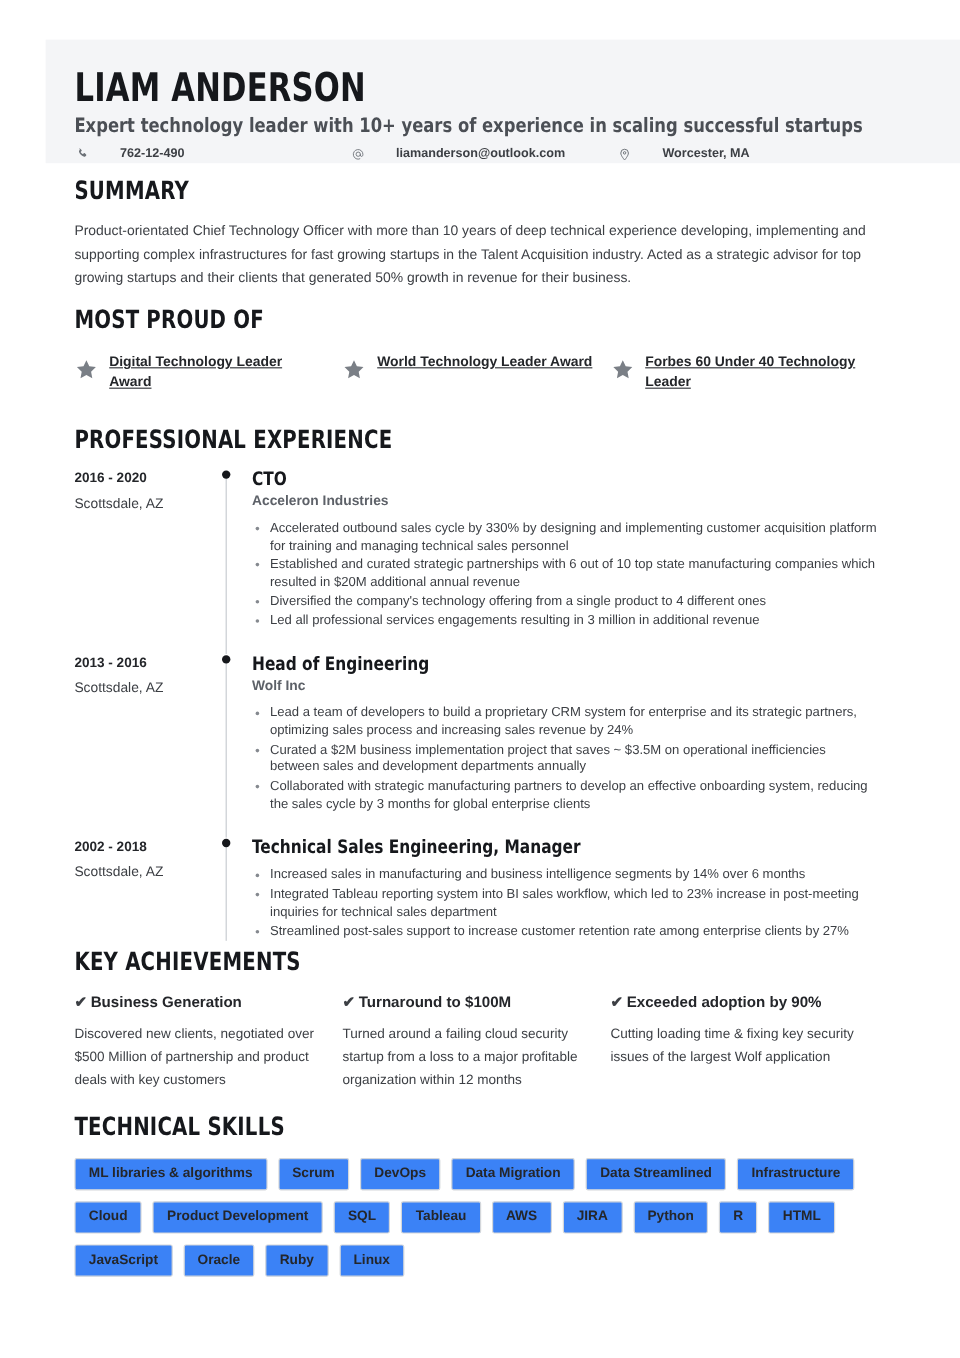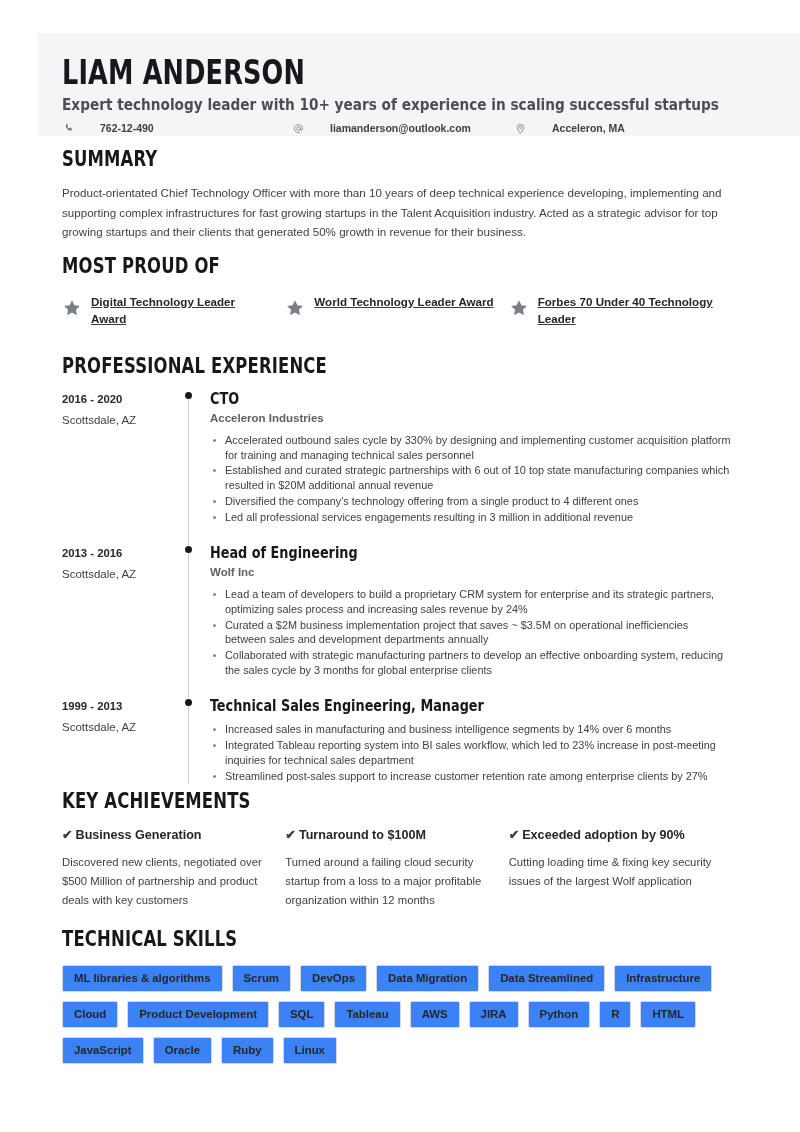--- a/index.html
+++ b/index.html
@@ -310,21 +310,21 @@
         <span>liamanderson@outlook.com</span>
       </div>
 
       <div class="contact-item location">
         <span class="contact-icon">
           <svg width="9" height="11" viewBox="0 0 12 16" fill="none" stroke="currentColor" stroke-width="1.2" aria-hidden="true">
             <path d="M6 15s4.6-5 4.6-8.4A4.6 4.6 0 0 0 1.4 6.6C1.4 10 6 15 6 15z"></path>
             <circle cx="6" cy="6.4" r="1.5"></circle>
           </svg>
         </span>
-        <span>Acceleron, MA</span>
+        <span>Worcester, MA</span>
       </div>
     </div>
   </div>
 
   <div class="section" id="summary">
     <h2 class="section-title">SUMMARY</h2>
     <p class="summary-text">Product-orientated Chief Technology Officer with more than 10 years of deep technical experience developing, implementing and supporting complex infrastructures for fast growing startups in the Talent Acquisition industry. Acted as a strategic advisor for top growing startups and their clients that generated 50% growth in revenue for their business.</p>
   </div>
 
   <div class="section" id="proud">
@@ -345,21 +345,21 @@
           </svg>
         </span>
         <span class="proud-label">World Technology Leader Award</span>
       </div>
       <div class="proud-item">
         <span class="star-icon">
           <svg width="20" height="20" viewBox="0 0 24 24" fill="currentColor" aria-hidden="true">
             <path d="M12 2.6l2.9 6 6.6.9-4.8 4.6 1.2 6.5-5.9-3.1-5.9 3.1 1.2-6.5L2.5 9.5l6.6-.9z"></path>
           </svg>
         </span>
-        <span class="proud-label">Forbes 70 Under 40 Technology Leader</span>
+        <span class="proud-label">Forbes 60 Under 40 Technology Leader</span>
       </div>
     </div>
   </div>
 
   <div class="section" id="experience">
     <h2 class="section-title">PROFESSIONAL EXPERIENCE</h2>
     <div class="exp-list">
 
       <div class="exp-entry">
         <div class="exp-left">
@@ -397,21 +397,21 @@
           <ul class="exp-bullets">
             <li>Lead a team of developers to build a proprietary CRM system for enterprise and its strategic partners, optimizing sales process and increasing sales revenue by 24%</li>
             <li>Curated a $2M business implementation project that saves ~ $3.5M on operational inefficiencies between sales and development departments annually</li>
             <li>Collaborated with strategic manufacturing partners to develop an effective onboarding system, reducing the sales cycle by 3 months for global enterprise clients</li>
           </ul>
         </div>
       </div>
 
       <div class="exp-entry">
         <div class="exp-left">
-          <div class="exp-dates">1999 - 2013</div>
+          <div class="exp-dates">2002 - 2018</div>
           <div class="exp-location">Scottsdale, AZ</div>
         </div>
         <div class="exp-rail">
           <span class="rail-line"></span>
           <span class="rail-dot"></span>
         </div>
         <div class="exp-right">
           <h3 class="exp-title">Technical Sales Engineering, Manager</h3>
           <ul class="exp-bullets">
             <li>Increased sales in manufacturing and business intelligence segments by 14% over 6 months</li>

